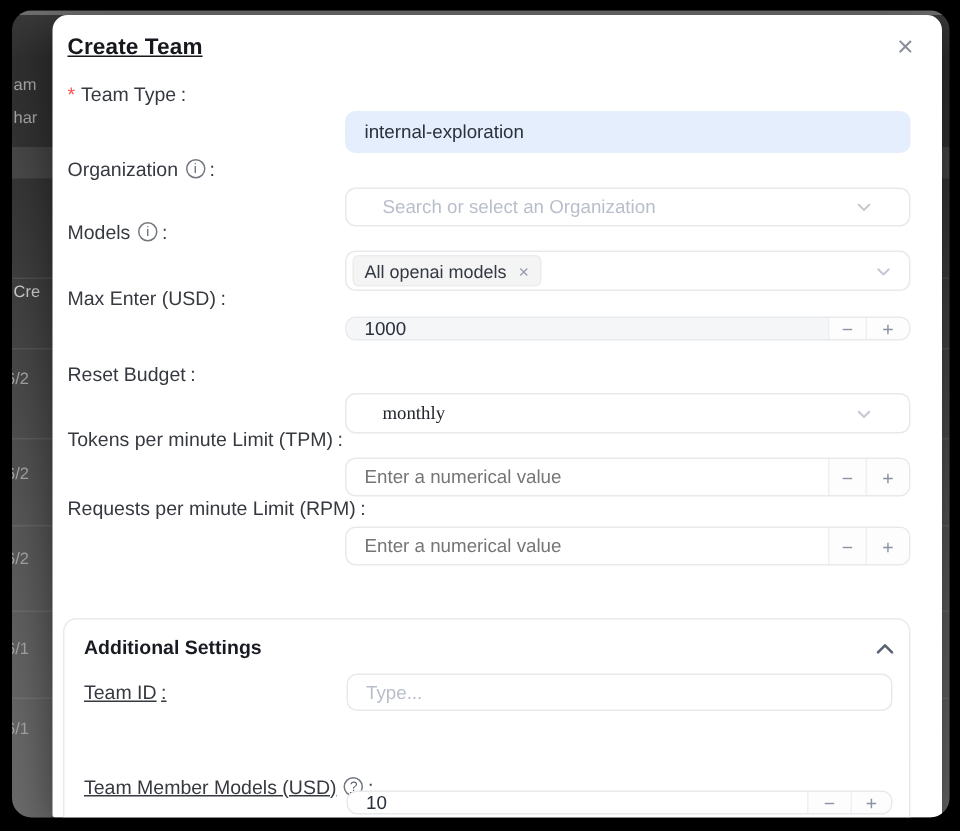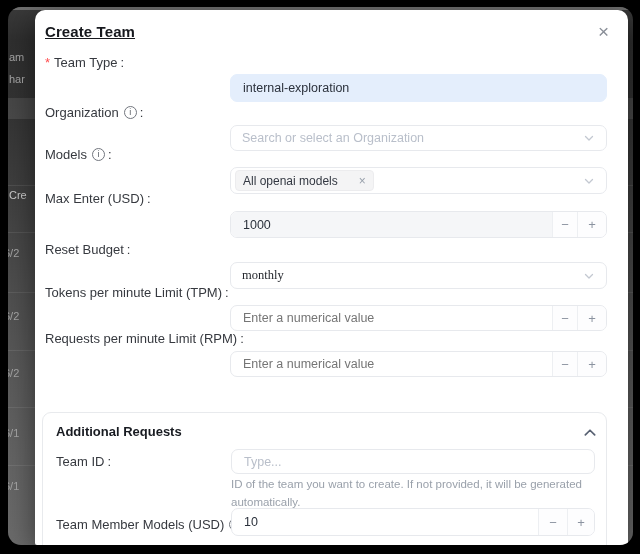--- a/index.html
+++ b/index.html
@@ -44,50 +44,50 @@
 
   .textinput {
     width:100%; height:100%; box-sizing:border-box; border:1px solid #e7e9ed; border-radius:7px;
     padding:0 12px; font-size:12.5px; color:#2b313c; background:#fff; outline:none; font-family:inherit;
   }
   .textinput::placeholder { color:#b9bfca; }
   .bluebg { background:#e4eefc; border-color:#e4eefc; }
 
   .selectbox {
     border:1px solid #e7e9ed; border-radius:7px; background:#fff;
-    display:flex; align-items:center; padding:0 11px; box-sizing:border-box; cursor:pointer;
+    display:flex; align-items:center; padding:0 24px; box-sizing:border-box; cursor:pointer;
   }
   .sel-search { border:none; outline:none; flex:1; min-width:0; font-size:12.5px; color:#2b313c; background:transparent; padding:0; font-family:inherit; }
   .sel-search::placeholder { color:#b9bfca; }
   .sel-value { flex:1; font-size:12.5px; color:#23262c;font-family:Liberation Serif, serif; }
   .chev { flex:none; }
 
   .tag {
-    display:inline-flex; align-items:center; gap:21px; background:#f4f4f5; border:1px solid #ececee;
+    display:inline-flex; align-items:center; gap:8px; background:#f4f4f5; border:1px solid #ececee;
     border-radius:4px; height:19px; padding:0 7px; font-size:12px; color:#333842; margin-right:auto;
   }
   .tag-x { color:#98a0ab; font-size:12px; cursor:pointer; line-height:1; }
 
   .numfield { display:flex; border:1px solid #e7e9ed; border-radius:7px; overflow:hidden; background:#fff; }
   .num-input { flex:1; min-width:0; border:none; outline:none; padding:0 12px; font-size:12.5px; color:#2b313c; background:transparent; font-family:inherit; }
   .graybg { background:#f5f6f8; }
   .step {
     width:25px; flex:none; border:none; border-left:1px solid #edeff2; background:#fdfdfe;
     color:#8b93a0; font-size:13px; display:flex; align-items:center; justify-content:center; cursor:pointer; padding:0;
   }
   .step.plus { width:29px; }
 
   
   .panel {
     position:absolute; left:7px; top:402px; width:565px; height:145px;
     border:1px solid #e8eaed; border-radius:9px; box-sizing:border-box; background:#fff;
   }
   .ptitle { position:absolute; left:13px; top:11px; font-size:13px; font-weight:bold; color:#181b21; }
   .pchev { position:absolute; left:540px; top:13px; width:14px; height:12px; cursor:pointer; }
-  .plbl { position:absolute; left:13px; font-size:13px; color:#36393f; display:flex; align-items:center; white-space:nowrap; }
+  .plbl { position:absolute; left:13px; font-size:13px; color:#36393f; display:flex; align-items:center; white-space:nowrap;text-decoration:underline; }
   .pctrl { position:absolute; left:188px; width:364px; box-sizing:border-box; }
   .help { position:absolute; left:188px; top:62px; width:370px; font-size:11.5px; line-height:1.6; color:#9aa1ab; }
 </style>
 </head>
 <body>
 
 <div id="window">
   <div class="topline"></div>
   <div class="band"></div>
   <div class="bl" style="top:178px"></div>
@@ -142,21 +142,21 @@
       </span>
       <svg class="chev" width="12" height="12" viewBox="0 0 12 12">
         <path d="M2.5 4.5 L6 8 L9.5 4.5" fill="none" stroke="#c3c8d1" stroke-width="1.3" stroke-linecap="round" stroke-linejoin="round"></path>
       </svg>
     </div>
 
     <div class="lbl" style="top:175px;height:26px">
       <span>Max Enter (USD)</span>
       <span class="colon">:</span>
     </div>
-    <div class="ctrl numfield" style="top:175px;height:27px">
+    <div class="ctrl numfield" style="top:175px;height:16px">
       <input class="num-input graybg" value="1000" style="">
       <button class="step">
         <span>−</span>
       </button>
       <button class="step plus">
         <span>+</span>
       </button>
     </div>
 
     <div class="lbl" style="top:226px;height:27px">
@@ -192,40 +192,39 @@
       <input class="num-input" placeholder="Enter a numerical value" style="">
       <button class="step">
         <span>−</span>
       </button>
       <button class="step plus">
         <span>+</span>
       </button>
     </div>
 
     <div class="panel">
-      <div class="ptitle">Additional Requests</div>
+      <div class="ptitle">Additional Settings</div>
       <svg class="pchev" viewBox="0 0 12 10">
         <path d="M2 7.5 L6 3.5 L10 7.5" fill="none" stroke="#596273" stroke-width="1.5" stroke-linecap="round" stroke-linejoin="round"></path>
       </svg>
 
       <div class="plbl" style="top:36px;height:25px">
         <span>Team ID</span>
         <span class="colon">:</span>
       </div>
       <div class="pctrl" style="top:36px;height:25px">
         <input class="textinput" placeholder="Type..." style="">
       </div>
-      <div class="help">ID of the team you want to create. If not provided, it will be generated automatically.</div>
 
       <div class="plbl" style="top:97px;height:28px">
         <span>Team Member Models (USD)</span>
         <span class="inf">?</span>
         <span class="colon">:</span>
       </div>
-      <div class="pctrl numfield" style="top:95px;height:28px">
+      <div class="pctrl numfield" style="top:114px;height:16px">
         <input class="num-input" value="10" style="">
         <button class="step" style="width:29px">
           <span>−</span>
         </button>
         <button class="step plus" style="width:27px">
           <span>+</span>
         </button>
       </div>
     </div>
   </div>

